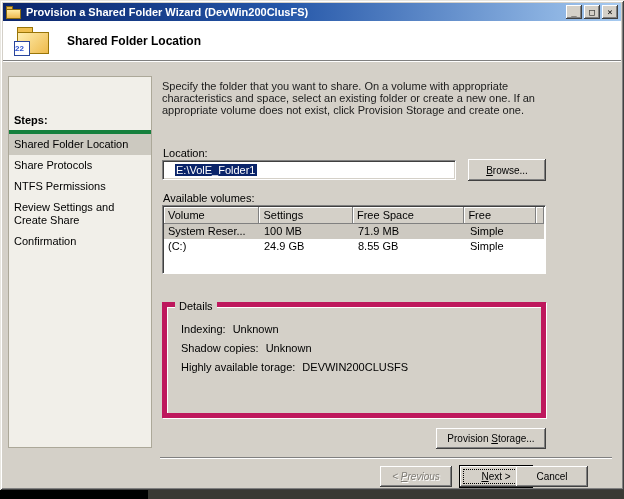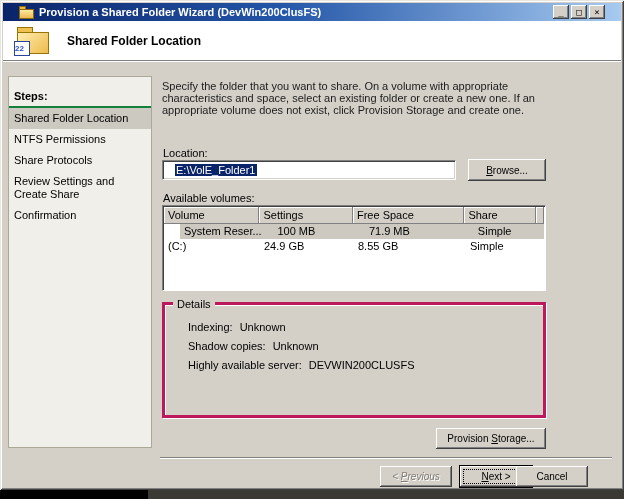--- a/index.html
+++ b/index.html
@@ -7,21 +7,21 @@
   body { font-family:"Liberation Sans", sans-serif; font-size:11px; color:#000; }
   .screen { position:relative; width:624px; height:499px; background:#3a3933; overflow:hidden; }
   .desktop-strip { position:absolute; left:0; bottom:0; width:624px; height:10px;
     background:linear-gradient(to right,#000 0,#000 148px,#3a3933 148px,#3a3933 100%); }
 
   .window { position:absolute; left:0; top:0; width:624px; height:490px; background:#d4d0c8;
     box-shadow: inset 1px 1px 0 #e8e6e0, inset -1px -1px 0 #404040, inset 2px 2px 0 #fff, inset -2px -2px 0 #808080; }
 
   .titlebar { position:absolute; left:3px; top:3px; right:3px; height:18px;
     background:linear-gradient(to right,#0a246a 0%, #2456a8 45%, #a6caf0 100%);
-    display:flex; align-items:center; padding:0 16px; }
+    display:flex; align-items:center; padding:0 3px; }
   .title-text { color:#fff; font-weight:bold; font-size:11px; margin-left:4px; flex:1;
     white-space:nowrap; overflow:hidden; }
   .tb-btn { width:16px; height:14px; background:#d4d0c8; margin-left:2px; border:none;
     box-shadow: inset -1px -1px 0 #404040, inset 1px 1px 0 #fff, inset -2px -2px 0 #808080;
     font-size:9px; line-height:12px; text-align:center; font-family:"DejaVu Sans Mono", monospace; padding:0; }
   .win-icon { position:relative; width:16px; height:13px; flex:none; }
   .win-icon .tab { position:absolute; left:0; top:0; width:7px; height:4px; background:#e8b84a; border:1px solid #8a6a10; }
   .win-icon .bodyp { position:absolute; left:0; top:3px; width:15px; height:10px;
     background:linear-gradient(#ffe9a0,#edb951); border:1px solid #8a6a10; }
 
@@ -30,21 +30,21 @@
   .header-title { position:absolute; left:64px; top:13px; font-size:12px; font-weight:bold; }
   .big-icon { position:absolute; left:11px; top:4px; width:38px; height:32px; }
   .big-icon .tab { position:absolute; left:3px; top:2px; width:16px; height:7px; background:#f0c050; border:1px solid #997508; }
   .big-icon .bodyp { position:absolute; left:3px; top:7px; width:32px; height:22px;
     background:linear-gradient(135deg,#ffeeb0,#eebb4d); border:1px solid #997508; }
   .badge { position:absolute; left:0; top:16px; width:16px; height:15px; background:#fff;
     border:1px solid #28449c; font-size:8px; font-weight:bold; color:#2a4fd0; line-height:13px; }
 
   .steps { position:absolute; left:8px; top:76px; width:144px; height:372px;
     background:#f1efe9; border:1px solid #aca899; }
-  .steps-heading { font-weight:bold; padding:13px 5px 4px; border-bottom:2px solid #15803d; }
+  .steps-heading { font-weight:bold; padding:13px 5px 4px; border-bottom:4px solid #15803d;margin-top:24px; }
   .step-item { padding:4px 5px; line-height:13px; }
   .step-item.selected { background:#ccc9c0; }
 
   .desc { position:absolute; left:162px; top:80px; width:392px; line-height:12px; color:#1c1c1c; }
 
   .loc-label { position:absolute; left:163px; top:147px; }
   .textfield { position:absolute; left:162px; top:160px; width:294px; height:20px; background:#fff;
     border:1px solid; border-color:#808080 #fff #fff #808080;
     box-shadow: inset 1px 1px 0 #404040, inset -1px -1px 0 #d4d0c8;
     padding:3px 3px 0 4px; white-space:nowrap; overflow:hidden; cursor:text; }
@@ -53,33 +53,33 @@
   .btn { background:#d4d0c8; border:none; color:#000; font-family:inherit; font-size:10px;
     box-shadow: inset -1px -1px 0 #404040, inset 1px 1px 0 #fff, inset -2px -2px 0 #808080;
     text-align:center; padding:0; }
   .btn.disabled { color:#7f7c76; text-shadow:1px 1px 0 #fff;font-style:italic; }
   .btn.default { box-shadow: 0 0 0 1px #000, inset -1px -1px 0 #404040, inset 1px 1px 0 #fff, inset -2px -2px 0 #808080;
     outline:1px dotted #000; outline-offset:-4px; }
 
   .browse-btn { position:absolute; left:468px; top:159px; width:78px; height:22px; }
   .volumes-label { position:absolute; left:163px; top:192px; }
 
-  .volumes { position:absolute; left:162px; top:205px; width:384px; height:86px; background:#fff;
+  .volumes { position:absolute; left:162px; top:205px; width:384px; height:69px; background:#fff;
     border:1px solid; border-color:#808080 #fff #fff #808080;
     box-shadow: inset 1px 1px 0 #404040; padding:1px 1px 0 1px; }
   .vol-header { display:flex; }
   .vh-cell { height:17px; background:#d4d0c8; padding:2px 4px; white-space:nowrap; overflow:hidden;
     box-shadow: inset -1px -1px 0 #808080, inset 1px 1px 0 #fff; cursor:default; }
   .w1 { width:96px; } .w2 { width:94px; } .w3 { width:112px; } .w4 { width:72px; } .wf { flex:1; }
   .vol-row { display:flex; height:15px; }
-  .vol-row.selected { background:#cdc9c1;margin-left:16px; }
+  .vol-row.selected { background:#cdc9c1; }
   .vr-cell { padding:1px 4px; white-space:nowrap; overflow:hidden; }
 
   .group { position:absolute; left:162px; top:302px; width:384px; height:116px;
-    border:3px solid #be185d; box-shadow: inset 1px 1px 0 #fff, 1px 1px 0 #fff; padding:16px 0 0 23px; }
+    border:5px solid #be185d; box-shadow: inset 1px 1px 0 #fff, 1px 1px 0 #fff; padding:16px 0 0 14px; }
   .group-title { position:absolute; left:8px; top:-7px; background:#d4d0c8; padding:0 4px; }
   .field { margin-bottom:7px; line-height:12px; }
   .field .fv { margin-left:7px; }
 
   .provision-btn { position:absolute; left:436px; top:428px; width:110px; height:21px; }
 
   .separator { position:absolute; left:160px; top:457px; width:452px; height:2px;
     border-top:1px solid #808080; border-bottom:1px solid #fff; }
 
   .prev-btn { position:absolute; left:380px; top:466px; width:72px; height:21px; }
@@ -116,41 +116,41 @@
         <span class="tab"></span>
           <span class="bodyp"></span>
         <span class="badge">22</span>
       </div>
       <div class="header-title">Shared Folder Location</div>
     </div>
 
     <div class="steps">
       <div class="steps-heading">Steps:</div>
       <div class="step-item selected">Shared Folder Location</div>
+      <div class="step-item">Share Protocols</div>
       <div class="step-item">NTFS Permissions</div>
-      <div class="step-item">Share Protocols</div>
       <div class="step-item">Review Settings and Create Share</div>
       <div class="step-item">Confirmation</div>
     </div>
 
     <div class="desc">Specify the folder that you want to share. On a volume with appropriate characteristics and space, select an existing folder or create a new one. If an appropriate volume does not exist, click Provision Storage and create one.</div>
 
     <div class="loc-label">Location:</div>
     <div class="textfield">
       <span class="sel">E:\VolE_Folder1</span>
     </div>
     <button class="btn browse-btn"><u>B</u>rowse...</button>
 
     <div class="volumes-label">Available volumes:</div>
     <div class="volumes">
       <div class="vol-header">
         <div class="vh-cell w1">Volume</div>
         <div class="vh-cell w2">Settings</div>
         <div class="vh-cell w3">Free Space</div>
-        <div class="vh-cell w4">Share</div>
+        <div class="vh-cell w4">Free</div>
         <div class="vh-cell wf"></div>
       </div>
       <div class="vol-row selected">
         <div class="vr-cell w1">System Reser...</div>
         <div class="vr-cell w2">100 MB</div>
         <div class="vr-cell w3">71.9 MB</div>
         <div class="vr-cell w4">Simple</div>
       </div>
       <div class="vol-row">
         <div class="vr-cell w1">(C:)</div>
@@ -162,21 +162,21 @@
 
     <div class="group">
       <div class="group-title">Details</div>
       <div class="field">
         <span class="fl">Indexing:</span><span class="fv">Unknown</span>
       </div>
       <div class="field">
         <span class="fl">Shadow copies:</span><span class="fv">Unknown</span>
       </div>
       <div class="field">
-        <span class="fl">Highly available server:</span><span class="fv">DEVWIN200CLUSFS</span>
+        <span class="fl">Highly available torage:</span><span class="fv">DEVWIN200CLUSFS</span>
       </div>
     </div>
 
     <button class="btn provision-btn">Provision <u>S</u>torage...</button>
 
     <div class="separator"></div>
     <button class="btn disabled prev-btn" aria-disabled="true">&lt; <u>P</u>revious</button>
     <button class="btn default next-btn"><u>N</u>ext &gt;</button>
     <button class="btn cancel-btn">Cancel</button>
 

